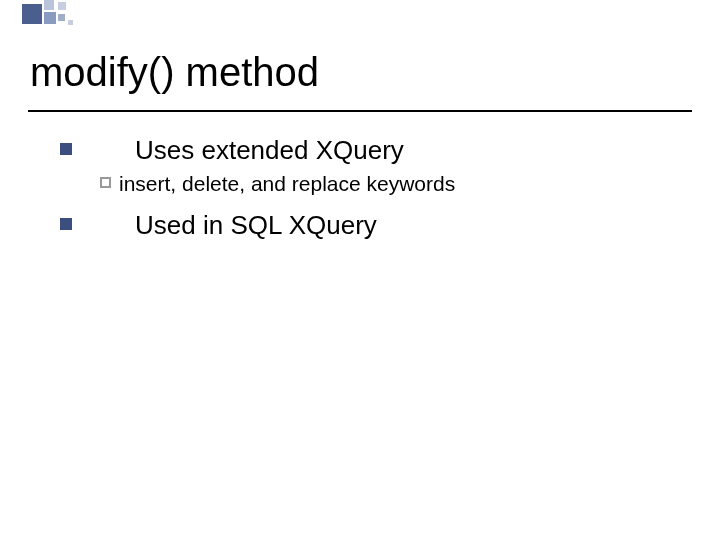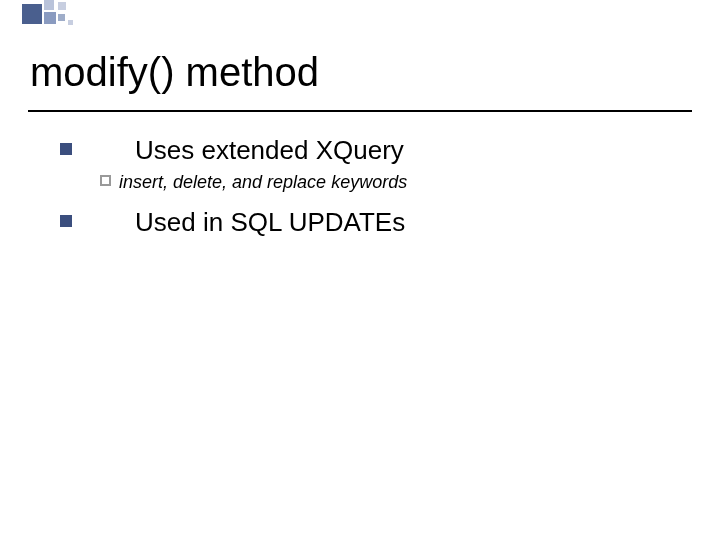--- a/index.html
+++ b/index.html
@@ -80,23 +80,22 @@
     width: 11px;
     height: 11px;
     border: 2px solid #999;
     box-sizing: border-box;
     vertical-align: middle;
     margin-right: 8px;
     position: relative;
     top: -2px;
   }
   .l2-text {
-    font-size: 18px;
+    font-size: 21px;
     vertical-align: middle;
-    font-style: italic;
   }
 </style>
 </head>
 <body>
 
 <div class="slide">
 
   <div class="corner-decoration">
     <span class="sq" style="top:4px; left:22px; width:20px; height:20px; background:#4a5f8e;"></span>
     <span class="sq" style="top:0px; left:44px; width:10px; height:10px; background:#b9c3da;"></span>
@@ -113,18 +112,18 @@
   <div class="body">
 
     <div class="l1">
       <span class="bullet-square"></span><span class="l1-text">Uses extended XQuery</span>
       <div class="l2">
         <span class="bullet-hollow"></span><span class="l2-text">insert, delete, and replace keywords</span>
       </div>
     </div>
 
     <div class="l1">
-      <span class="bullet-square"></span><span class="l1-text">Used in SQL UPDATEs</span>
+      <span class="bullet-square"></span><span class="l1-text">Used in SQL XQuery</span>
     </div>
 
   </div>
 
 </div>
 
 </body></html>

